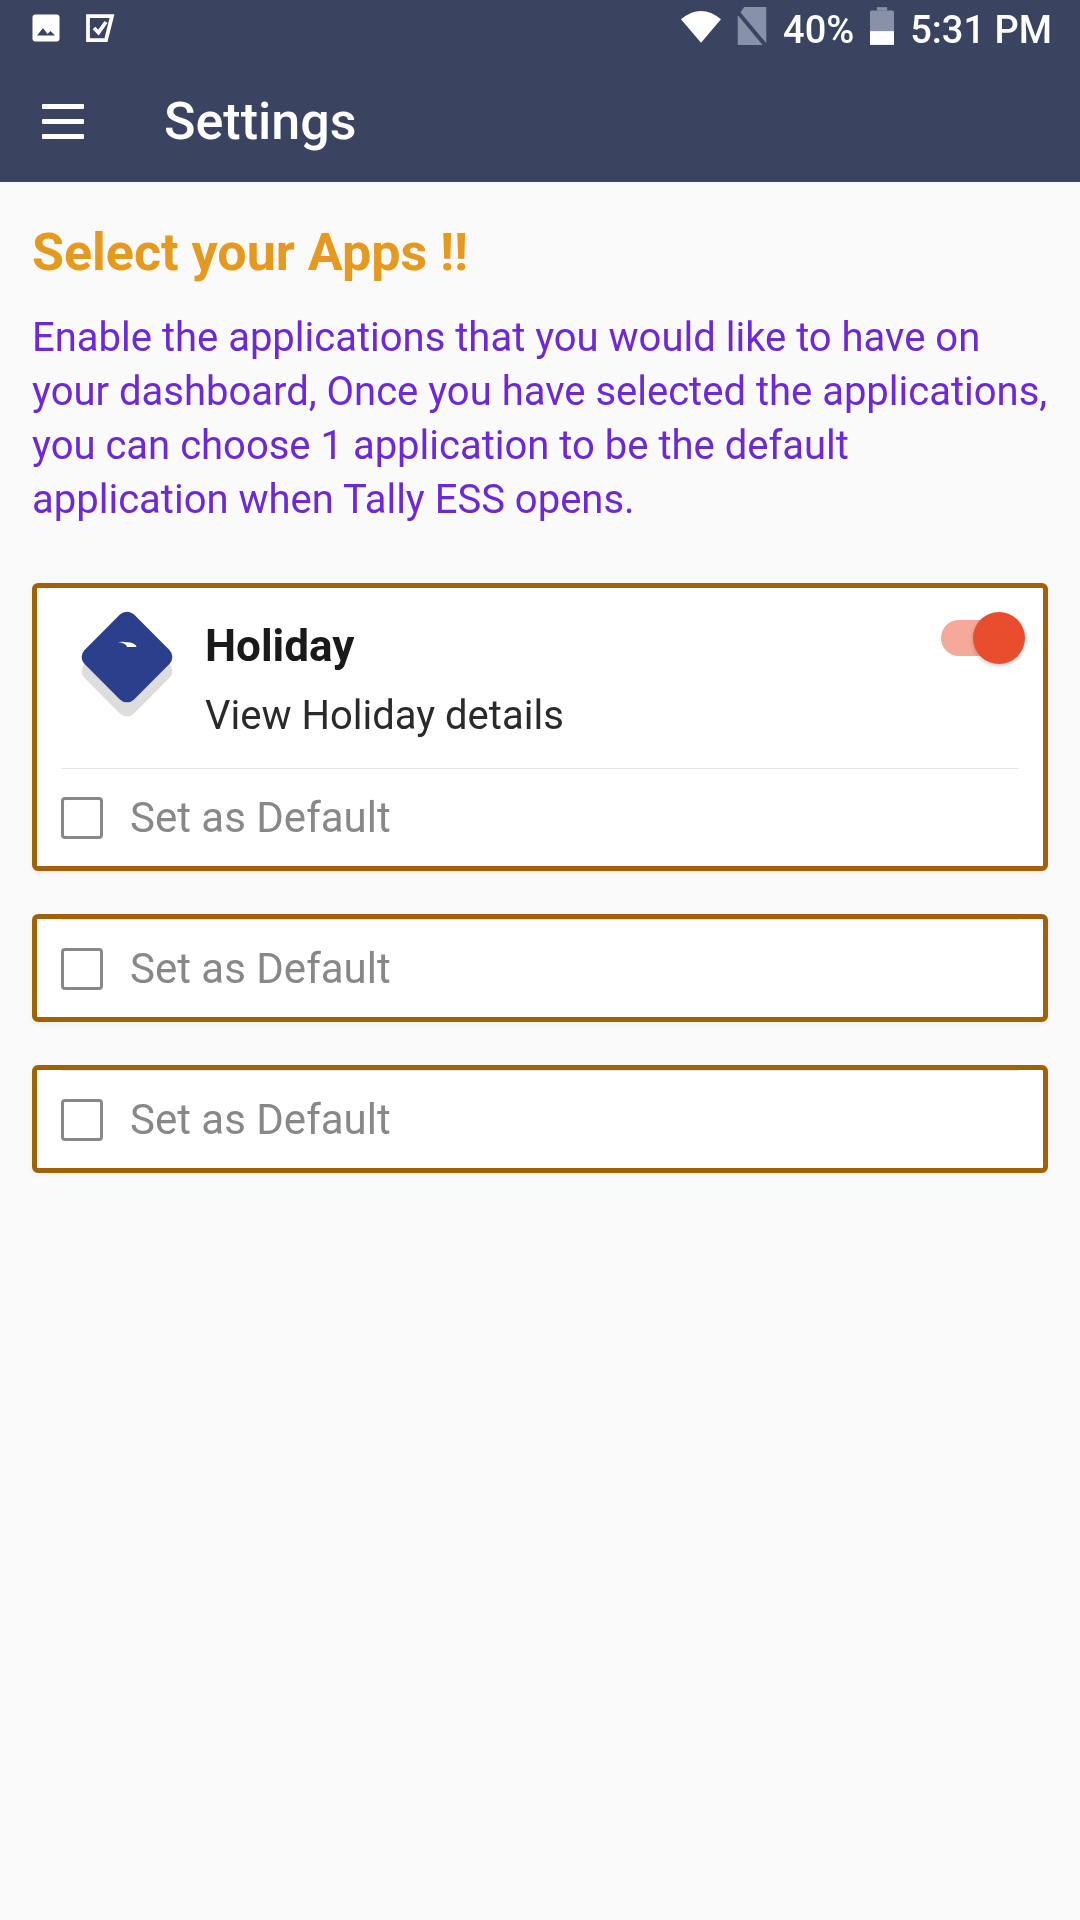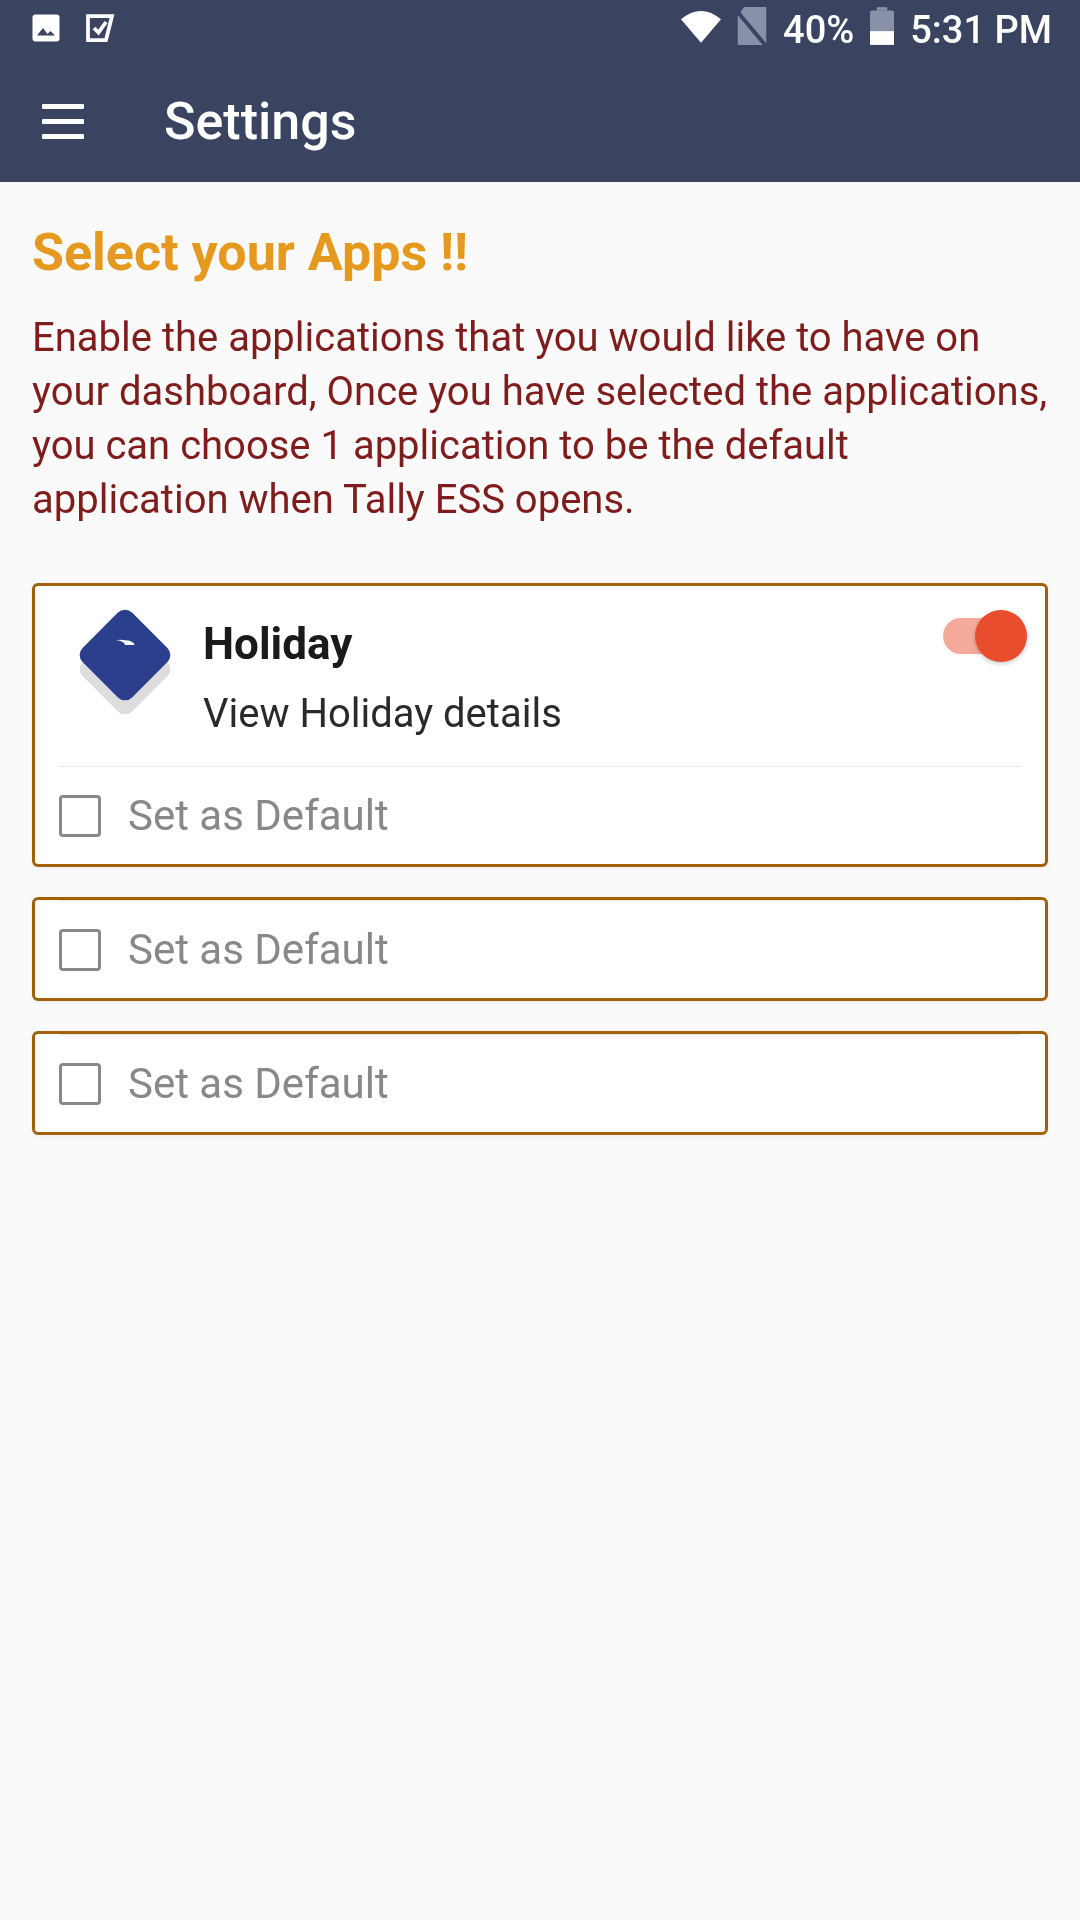--- a/index.html
+++ b/index.html
@@ -27,26 +27,26 @@
       display: flex;
       align-items: center;
       padding: 0 42px;
       gap: 80px;
     }
     .hamburger { display: flex; flex-direction: column; gap: 10px; cursor: pointer; }
     .hamburger span { width: 42px; height: 5px; background: #fff; border-radius: 1px; }
     .app-title { color: #fff; font-size: 52px; font-weight: 500; }
     .content { padding: 40px 32px 0 32px; }
     .heading { color: #e59a1f; font-size: 52px; font-weight: 700; margin-bottom: 28px; }
-    .description { color: #7f1d1d; font-size: 40px; line-height: 1.35; margin-bottom: 56px; }
+    .description { color: #6d28d9; font-size: 40px; line-height: 1.35; margin-bottom: 56px; }
     .card {
       background: #fff;
-      border: 3px solid #a16207;
+      border: 5px solid #a16207;
       border-radius: 6px;
-      margin-bottom: 30px;
+      margin-bottom: 43px;
       box-shadow: 0 2px 4px rgba(0,0,0,0.05);
     }
     .card-top {
       display: flex;
       align-items: flex-start;
       padding: 26px 24px 26px 40px;
       gap: 28px;
     }
     .app-icon {
       width: 100px;

